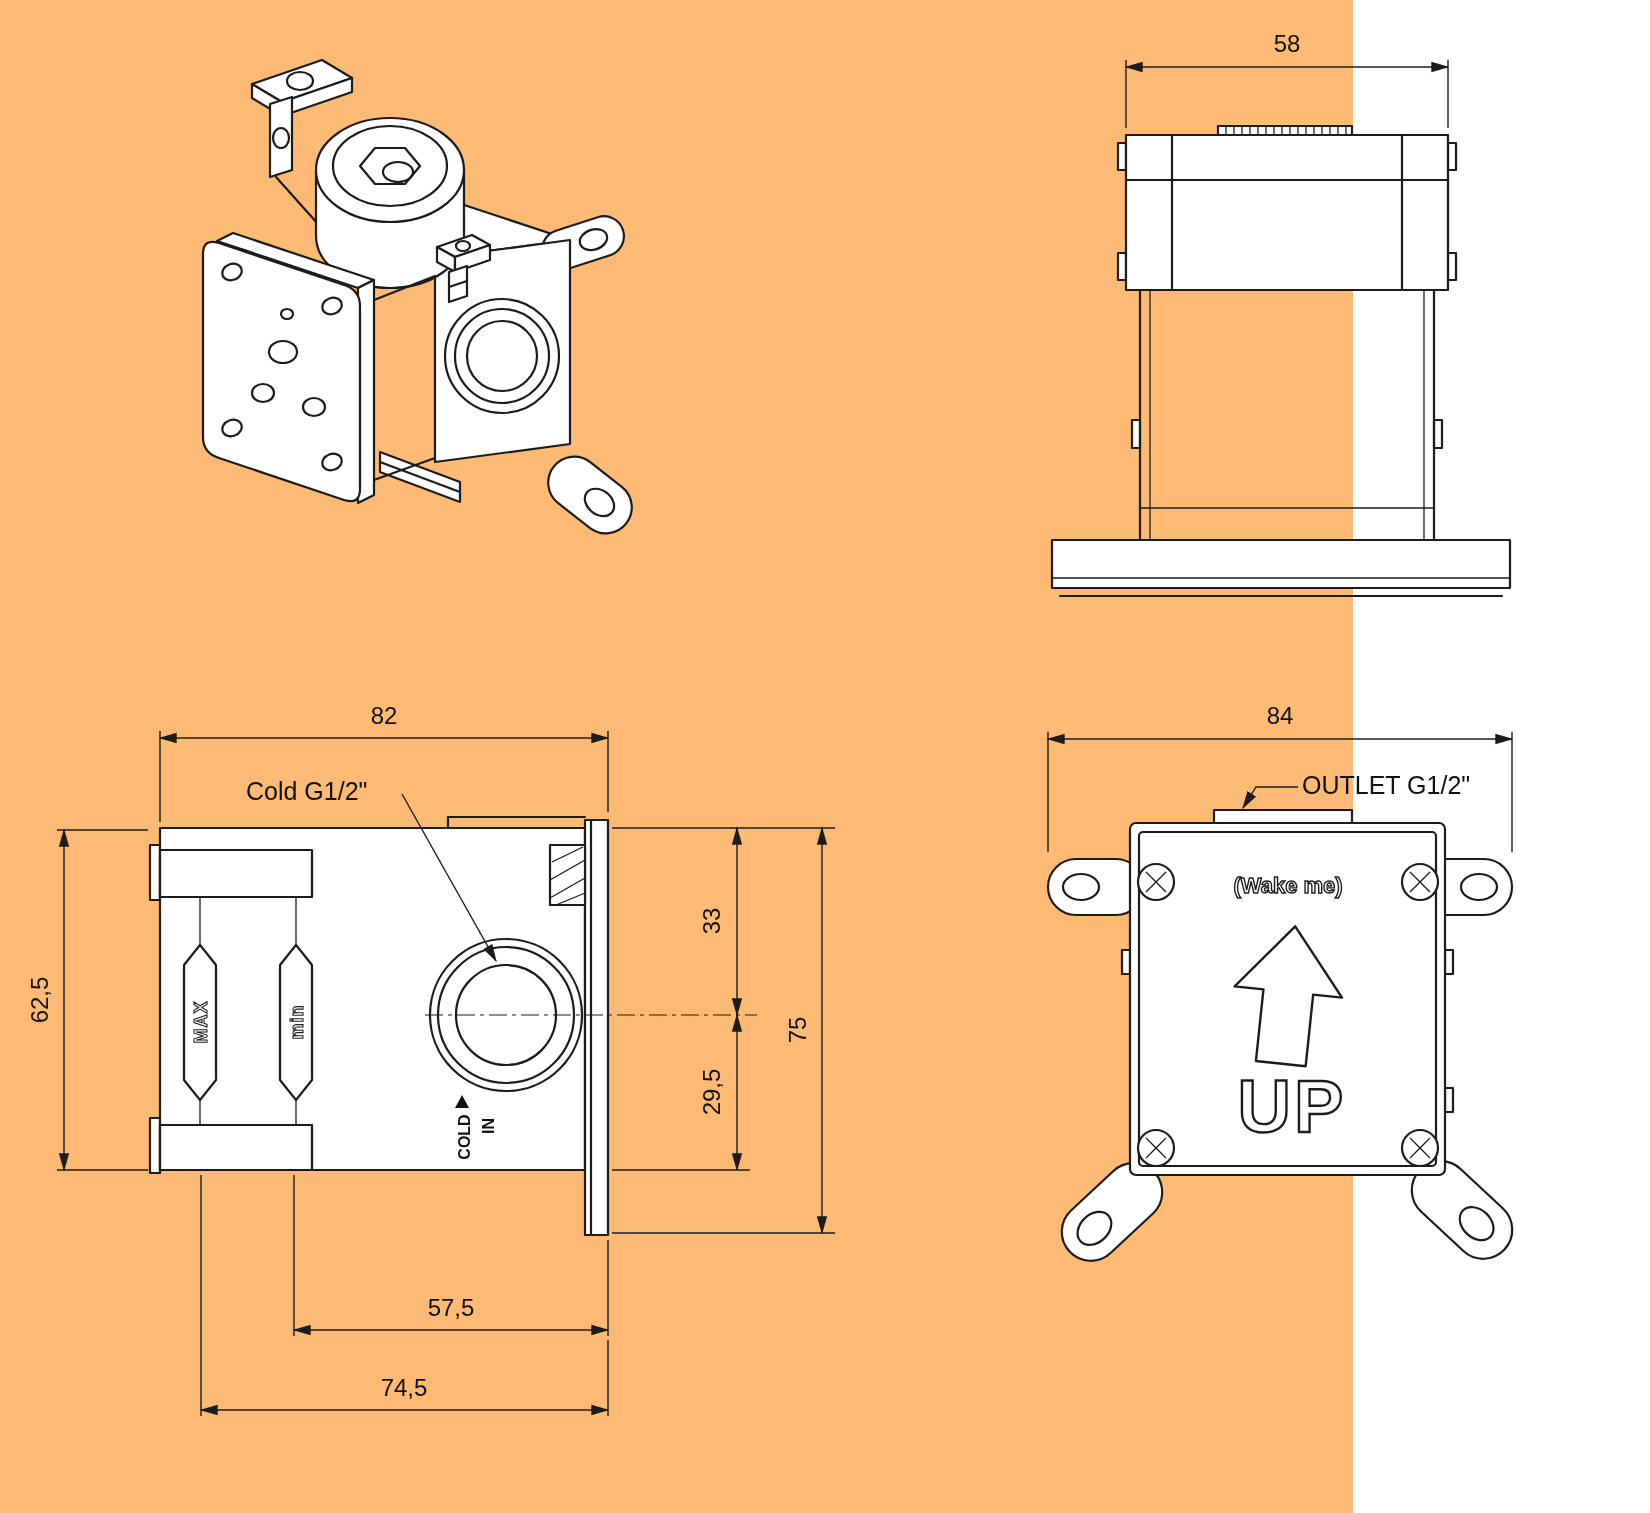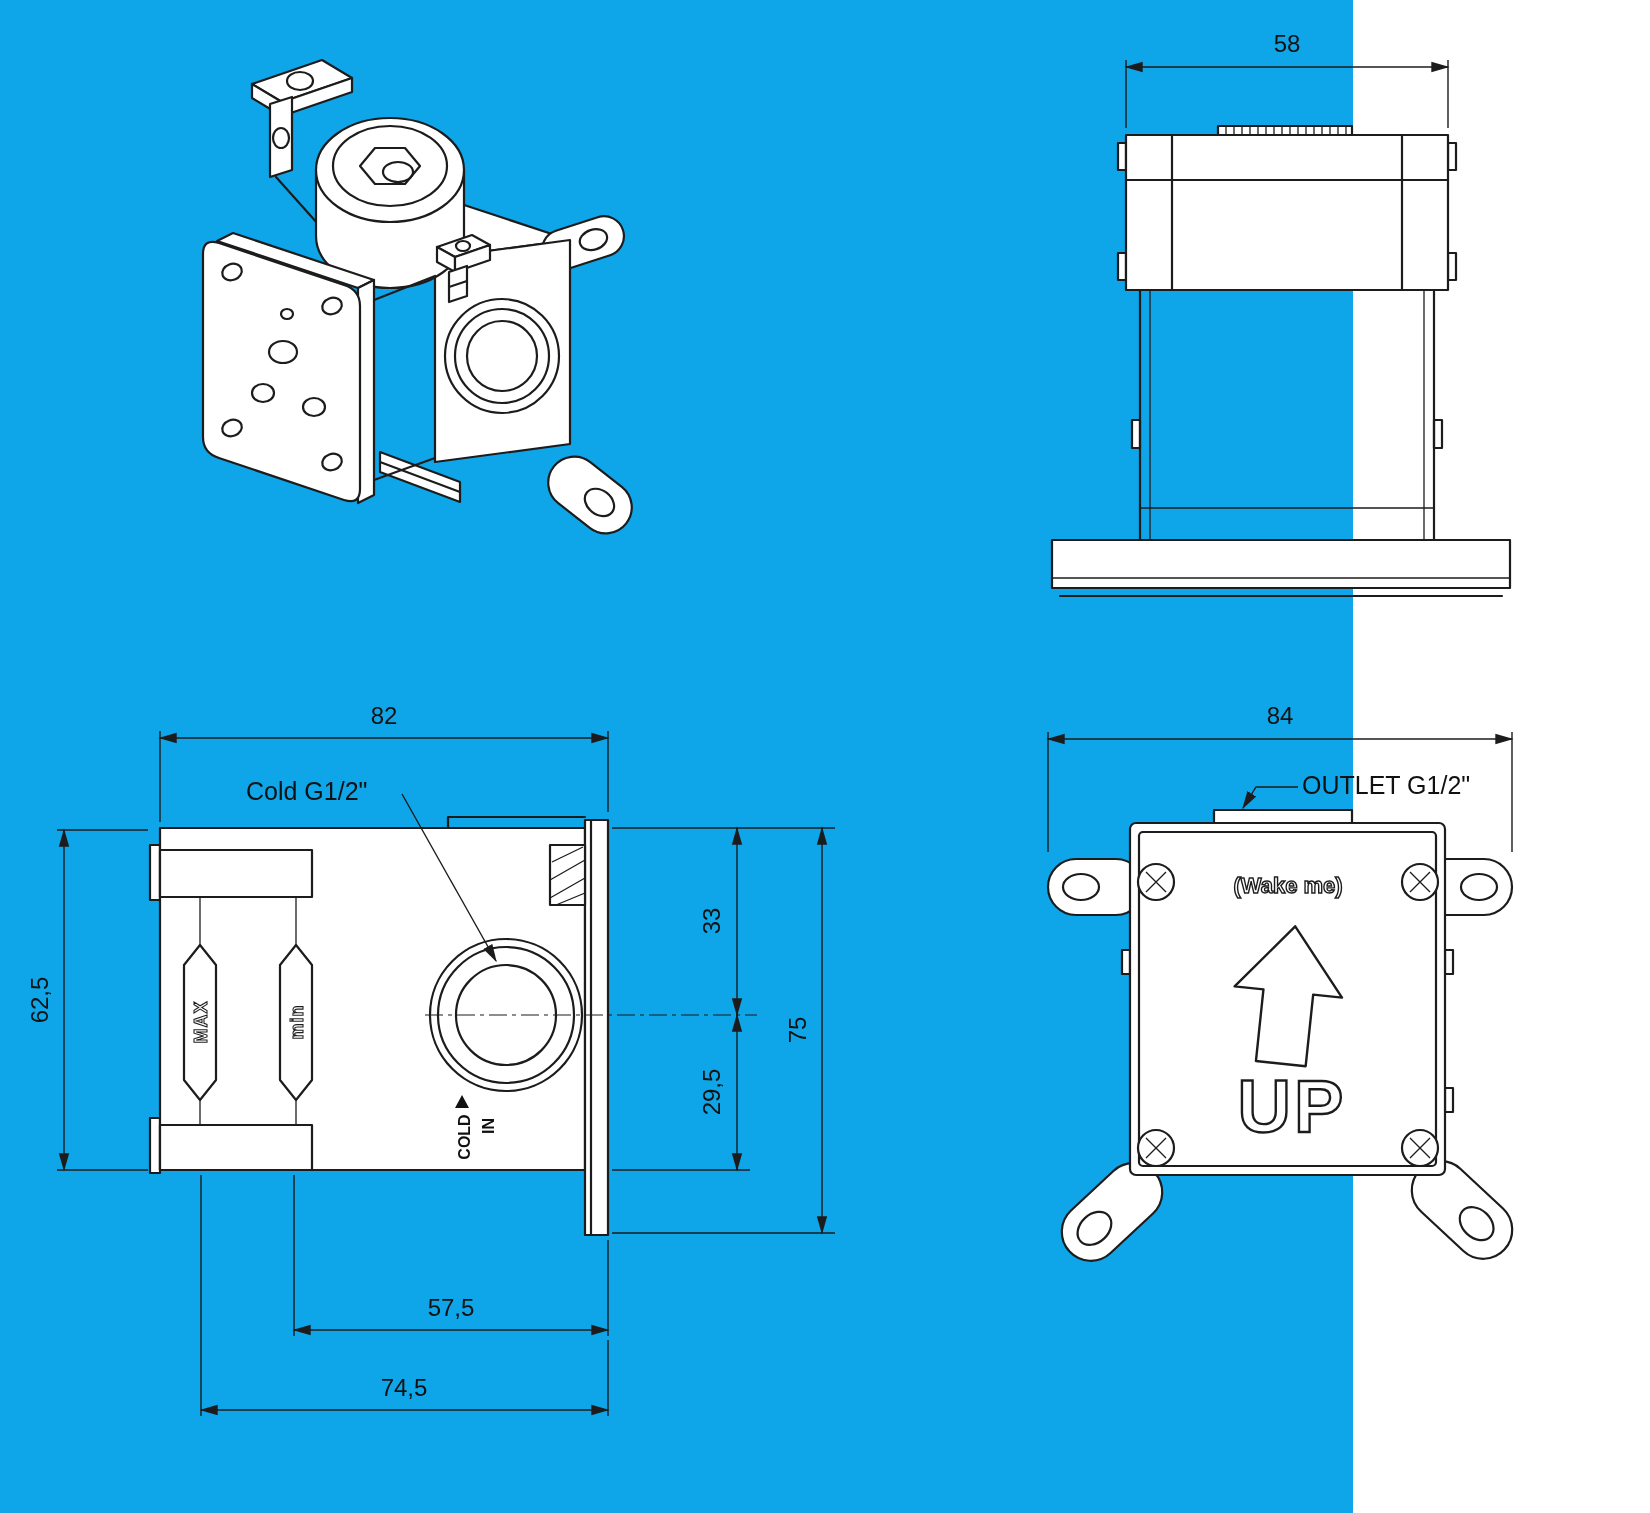--- a/index.html
+++ b/index.html
@@ -1,16 +1,16 @@
 <!DOCTYPE html>
 <html><head>
 <meta charset="utf-8">
 <style>
   html,body{margin:0;padding:0;background:#ffffff;}
-  .canvas{width:1353px;height:1513px;background:#0ea5e9;position:relative;}
+  .canvas{width:1353px;height:1513px;background:#fdba74;position:relative;}
   svg text{font-family:"Liberation Sans",sans-serif;fill:#111;}
   .part{fill:#ffffff;stroke:#1c1c1c;stroke-width:2.2;stroke-linejoin:round;stroke-linecap:round;}
   .partline{fill:none;stroke:#1c1c1c;stroke-width:2.2;stroke-linejoin:round;stroke-linecap:round;}
   .thin{fill:none;stroke:#1c1c1c;stroke-width:1.3;}
   .dim{fill:none;stroke:#1c1c1c;stroke-width:1.4;}
   .cl{stroke-dasharray:18 5 4 5;stroke-width:1.2;}
   .dimtext{font-size:24px;}
   .labeltext{font-size:25px;}
   .emboss-lg{font-size:74px;font-weight:bold;fill:#ffffff;stroke:#1c1c1c;stroke-width:2.4;letter-spacing:3px;}
   .emboss-md{font-size:22px;font-weight:bold;fill:#ffffff;stroke:#1c1c1c;stroke-width:1.4;}

